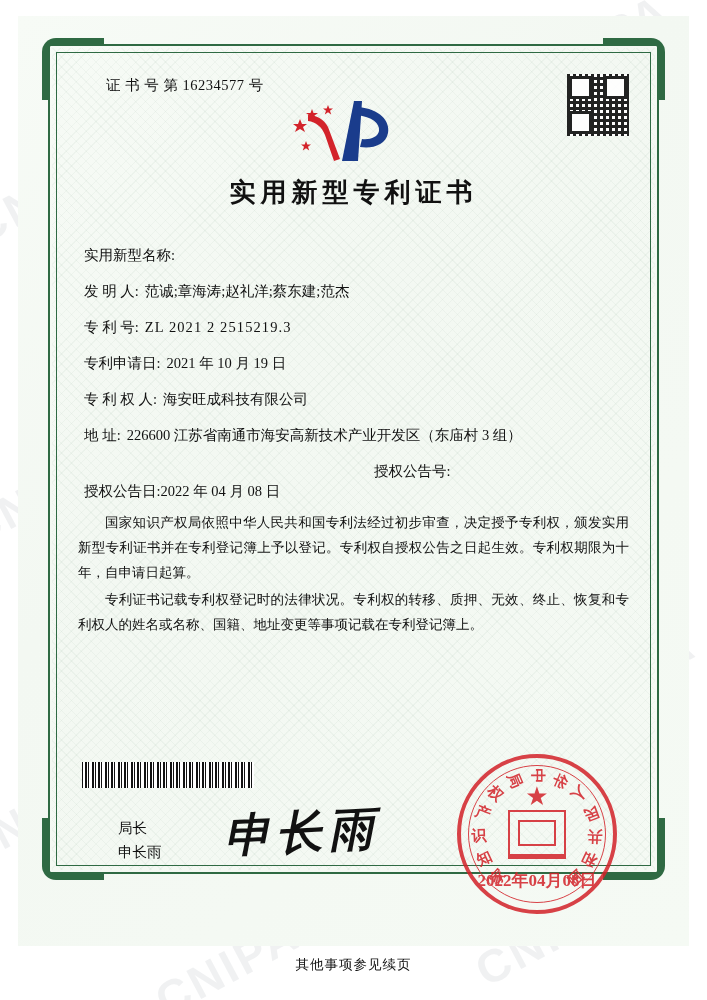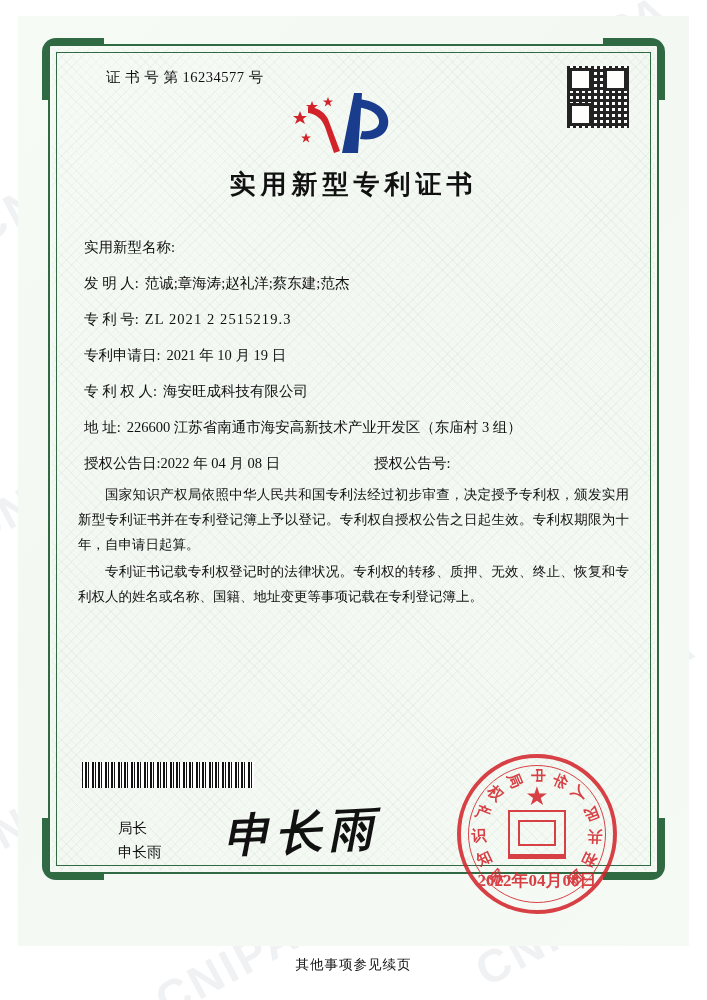--- a/index.html
+++ b/index.html
@@ -98,21 +98,21 @@
     background:
       repeating-linear-gradient(45deg, rgba(47,106,67,0.045) 0 1px, transparent 1px 7px),
       repeating-linear-gradient(-45deg, rgba(47,106,67,0.045) 0 1px, transparent 1px 7px);
     pointer-events: none;
   }
 
   
   .content {
     position: absolute;
     left: 60px;
-    top: 52px;
+    top: 60px;
     width: 551px;
   }
 
   .cert-no {
     font-size: 14.5px;
     letter-spacing: 0.5px;
     color: #111;
     margin-left: 28px;
   }
 
@@ -193,21 +193,21 @@
     letter-spacing: 1.1px;
   }
 
   .row-two {
     display: flex;
     font-size: 14.5px;
     line-height: 30px;
     color: #111;
     margin-bottom: 4px;
   }
-  .row-two .col-a { width: 290px; display: flex; }
+  .row-two .col-a { width: 290px; display: flex; margin-top: 20px; }
   .row-two .col-b { flex: 1; display: flex; }
 
   .paras {
     margin-top: 0;
     font-size: 13.5px;
     line-height: 25px;
     color: #111;
     text-align: justify;
   }
   .paras p {

